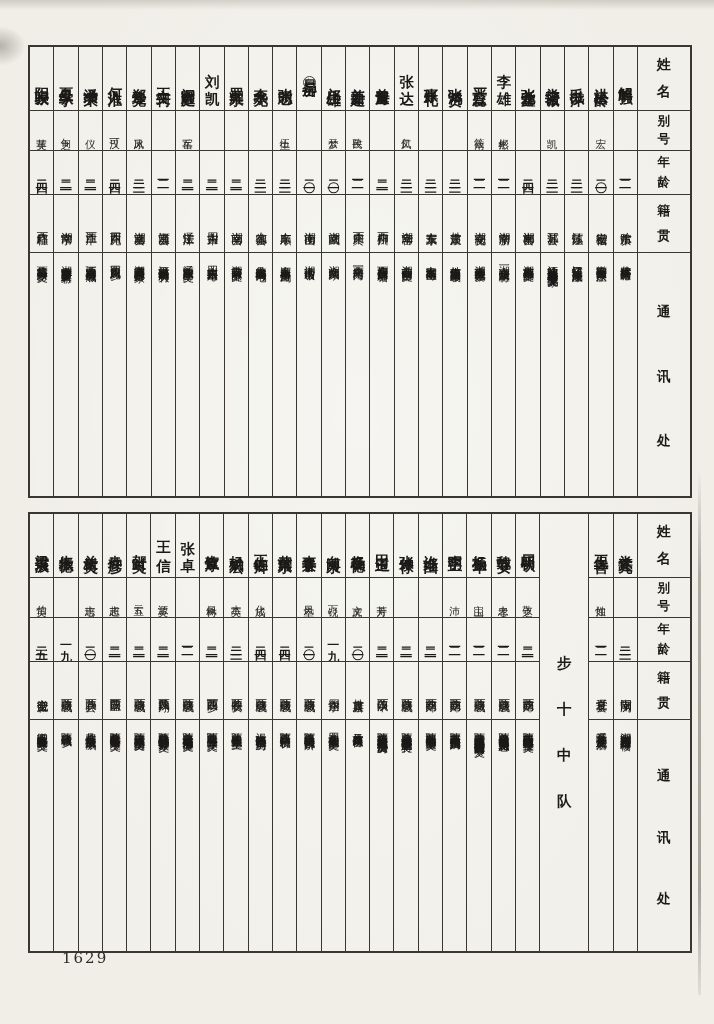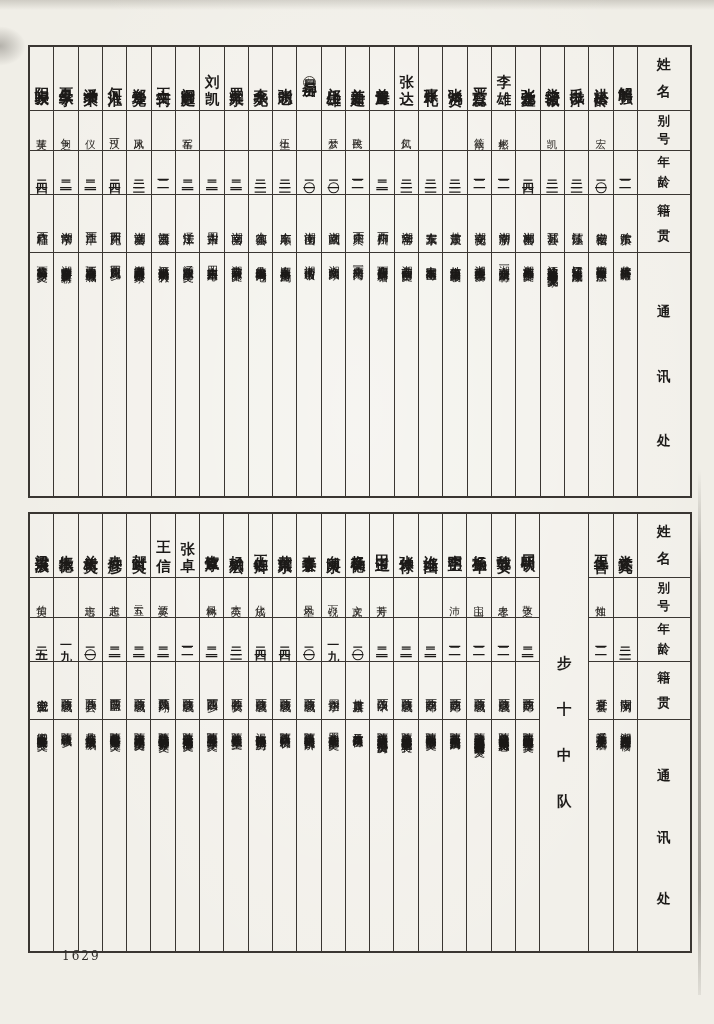--- a/index.html
+++ b/index.html
@@ -75,21 +75,21 @@
   .hd{justify-content:space-evenly;font-weight:700;}
   .hd.h-name span{font-size:14px;}
   .hd.h-alias span,.hd.h-age span{font-size:12.5px;}
   .hd.h-origin span{font-size:13px;}
   .hd.h-addr span{font-size:13.5px;}
   .unit-cell{flex:1 1 auto;border-bottom:none;}
   .unit-text{justify-content:center;gap:27px;font-weight:700;}
   .unit-text span{font-size:14.5px;}
   .page-number{
     position:absolute;left:62px;top:949px;
-    font-family:"DejaVu Serif",serif;font-size:12px;letter-spacing:2px;color:#2e2b27;
+    font-family:"DejaVu Serif",serif;font-size:15px;letter-spacing:2px;color:#2e2b27;
   }
 </style>
 </head>
 <body>
 
 <div class="page">
   <div class="smudge"></div>
   <div class="dtable table-top" id="table-top">
   <div class="col entry">
     <div class="cell name">

